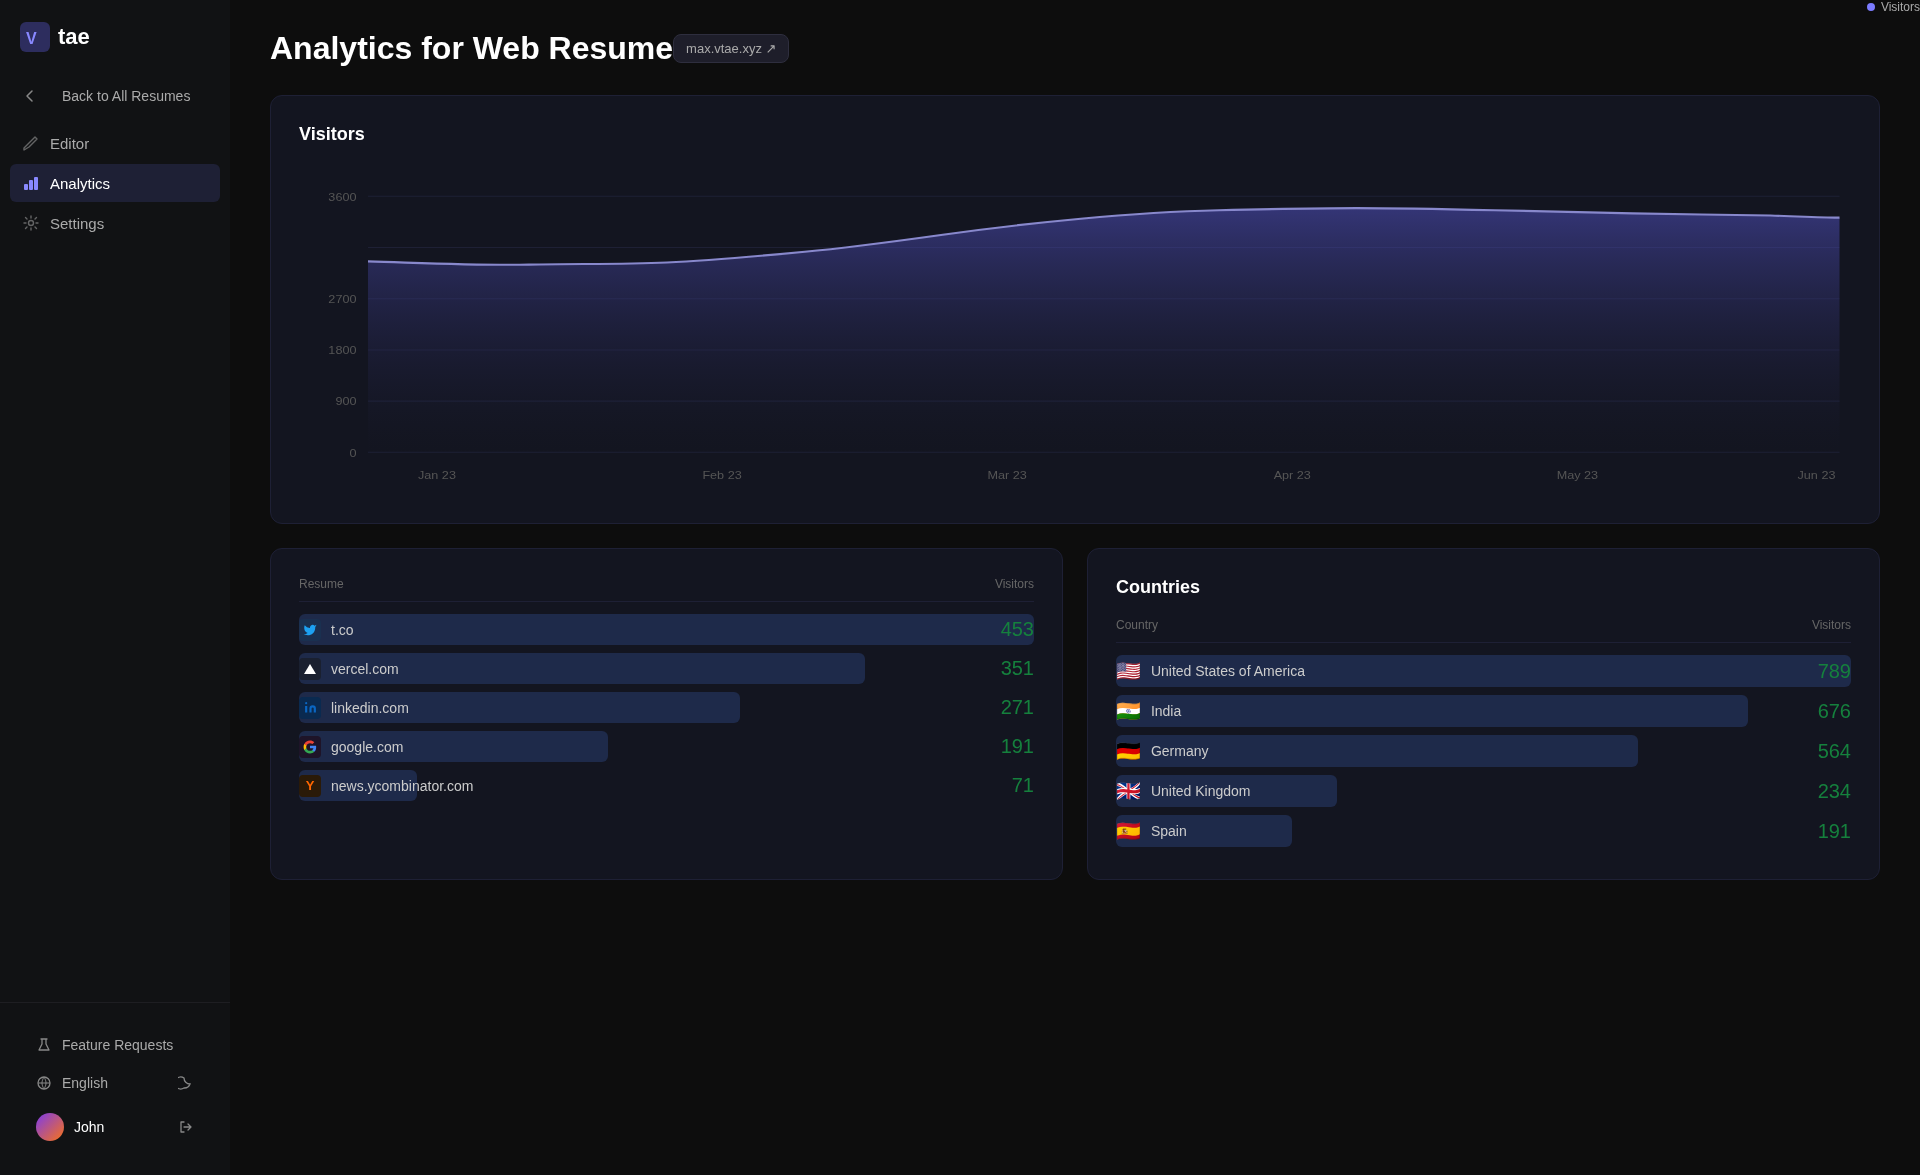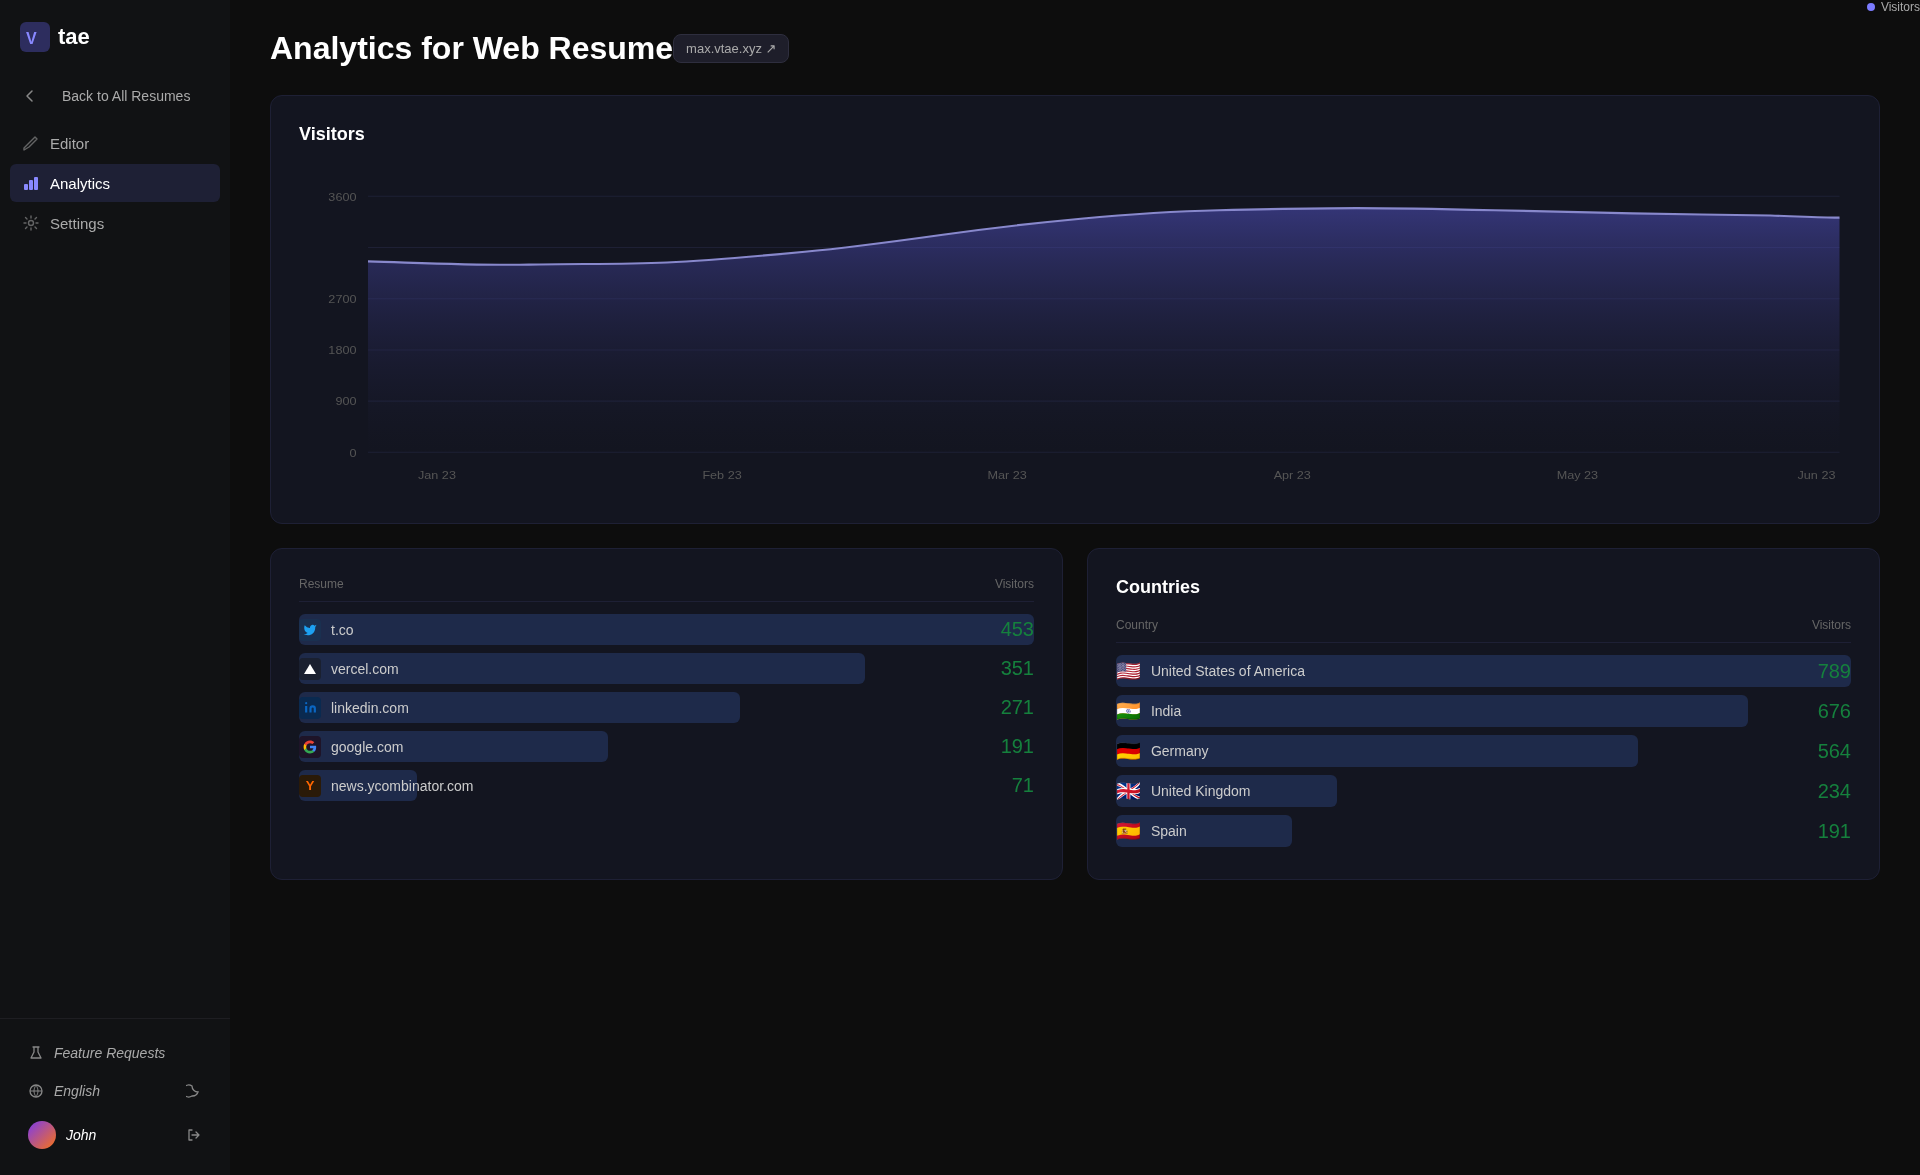--- a/index.html
+++ b/index.html
@@ -69,23 +69,22 @@
       background: #1e2035;
       color: #fff;
     }
     .sidebar-icon {
       width: 18px;
       height: 18px;
       opacity: 0.7;
     }
     .sidebar-item.active .sidebar-icon { opacity: 1; }
     .sidebar-bottom {
-      padding: 16px;
+      padding: 24px;
       border-top: 1px solid #1e1e22;
-      font-style: italic;
     }
     .sidebar-bottom-item {
       display: flex;
       align-items: center;
       gap: 10px;
       padding: 10px 12px;
       color: #aaa;
       font-size: 14px;
       cursor: pointer;
       border-radius: 6px;

